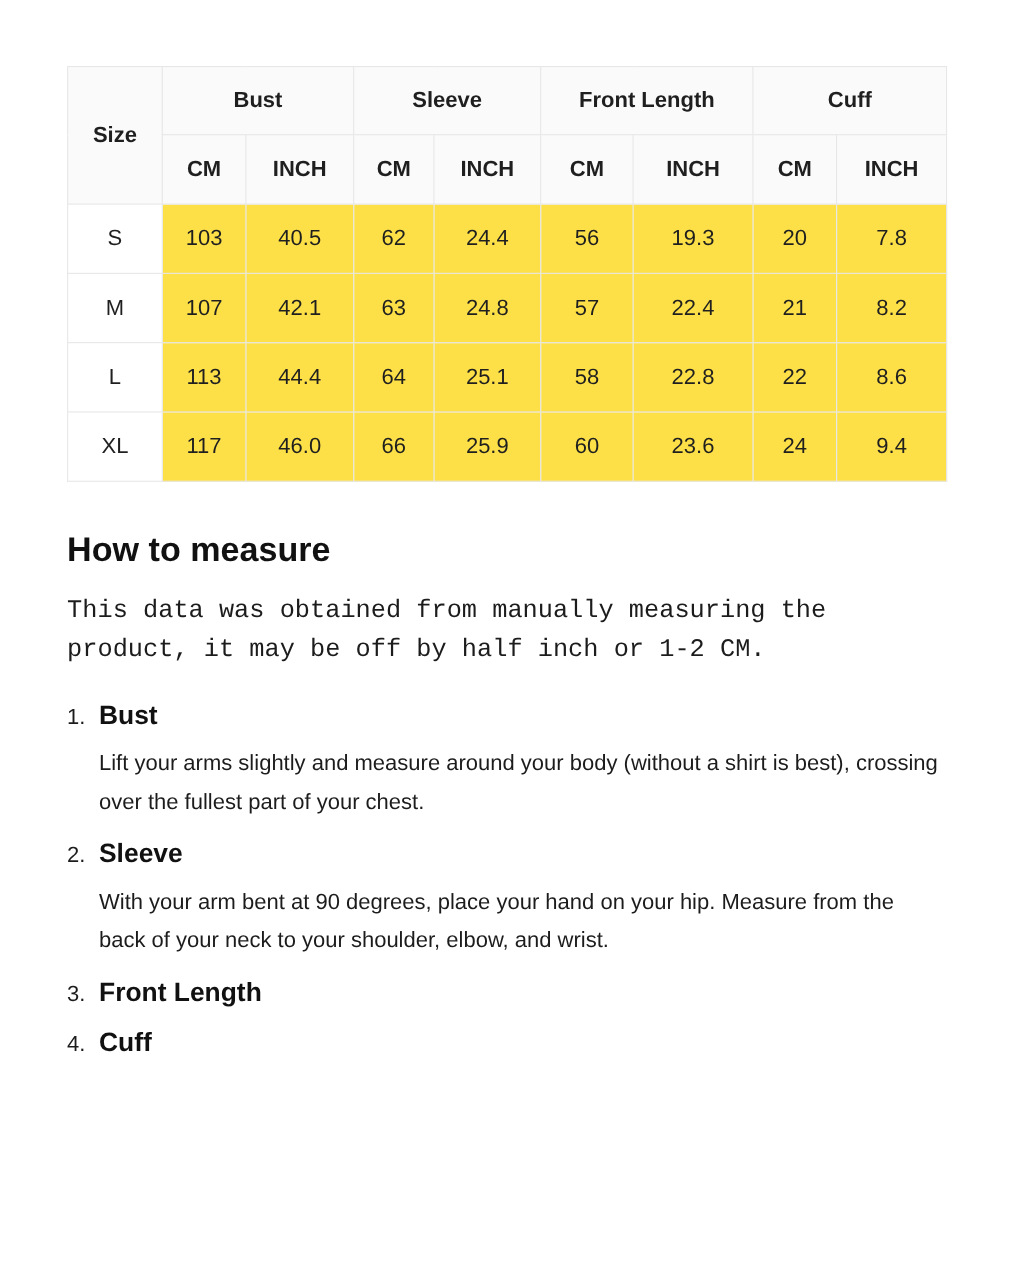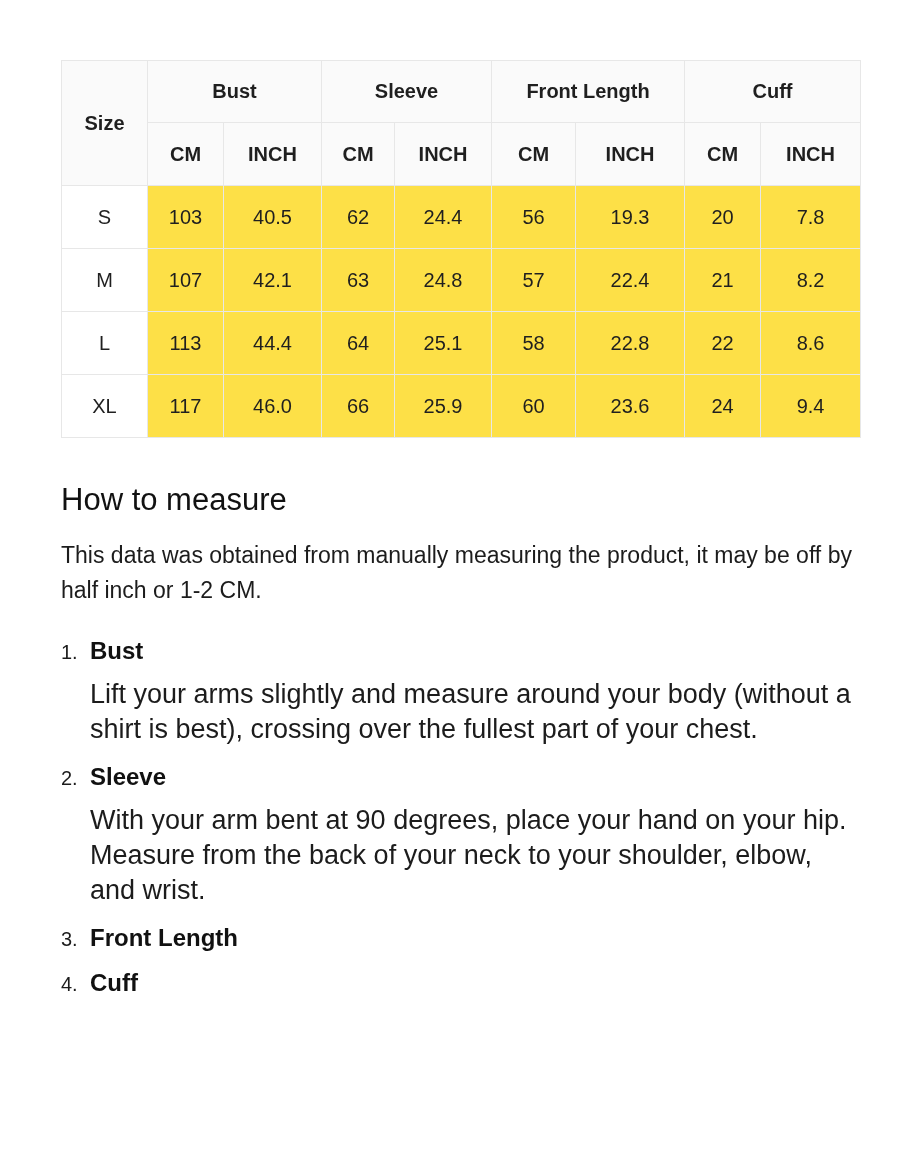--- a/index.html
+++ b/index.html
@@ -48,29 +48,30 @@
   table.size-chart tbody tr th { height: 62px; }
   table.size-chart tbody th.size-cell {
     font-weight: 400;
     background: #ffffff;
   }
 
   
   h2.htm-heading {
     margin: 44px 0 0 0;
     font-size: 31px;
-    font-weight: 400;
+    font-weight: 700;
     line-height: 36px;
     color: #111111;
   }
   p.htm-intro {
     margin: 20px 0 0 0;
     font-size: 23px;
     line-height: 35px;
     max-width: 800px;
+    font-family: Liberation Mono, monospace;
   }
   ol.steps {
     list-style: none;
     margin: 28px 0 0 0;
     padding: 0;
   }
   ol.steps li {
     display: flex;
     align-items: baseline;
     margin: 0 0 15px 0;
@@ -82,21 +83,21 @@
   }
   ol.steps .step-body { flex: 1 1 auto; }
   ol.steps .step-term {
     font-size: 24px;
     font-weight: 700;
     line-height: 30px;
     color: #111111;
   }
   ol.steps .step-desc {
     margin: 11px 0 0 0;
-    font-size: 27px;
+    font-size: 20px;
     line-height: 35px;
     max-width: 770px;
   }
   ol.steps .step-desc:empty { margin: 0; }
 </style>
 </head>
 <body>
 
 <div class="page">
 

